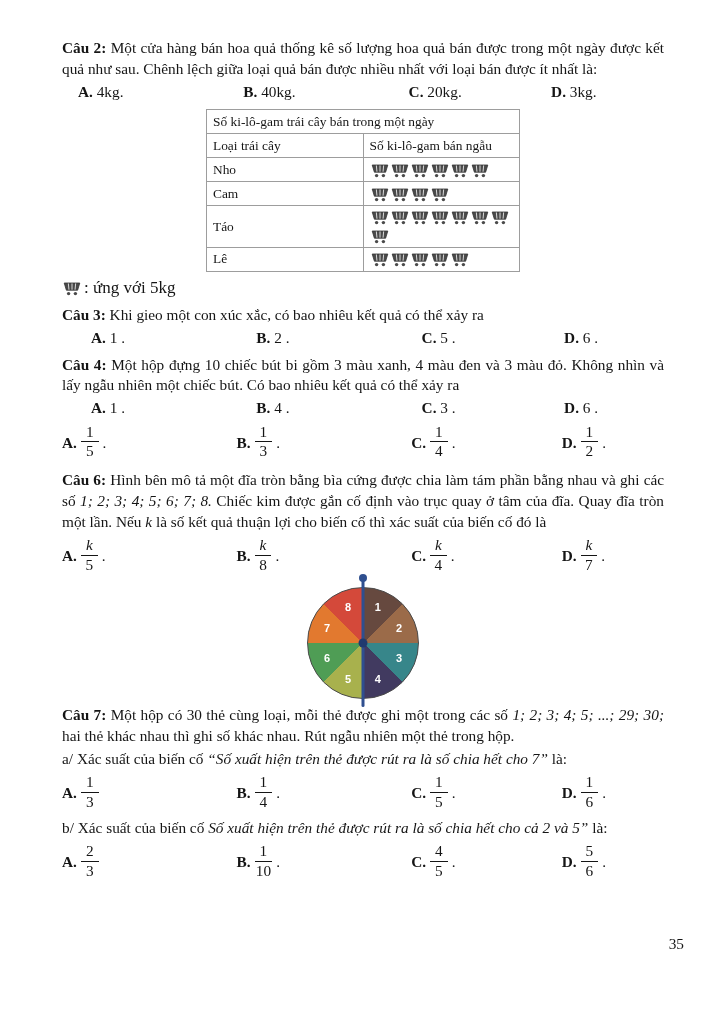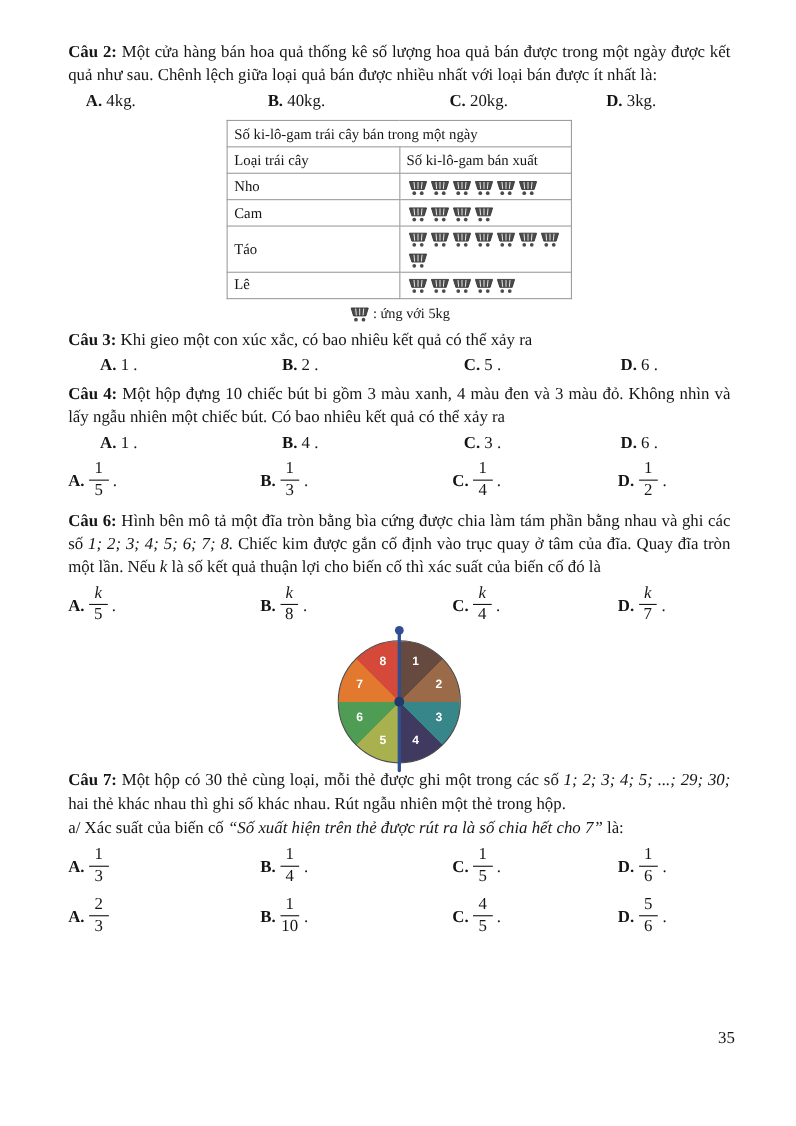--- a/index.html
+++ b/index.html
@@ -23,33 +23,33 @@
   .frac .den { display: block; padding-top: 1px; }
   .var { font-style: italic; }
 
   .table-wrap { margin: 7px 0 3px; }
   table.fruit { border-collapse: collapse; margin: 0 auto; width: 314px; font-size: 13.4px; table-layout: fixed; }
   table.fruit td { border: 1px solid #9d9d9d; padding: 2px 6px; text-align: left; vertical-align: middle; height: 24px; }
   table.fruit td:first-child { width: 94px; margin-left: 23px; }
   td.tbl-title { text-align: center; padding: 3px 4px; }
   td.cart-cell { padding: 2px 4px; }
   svg.cart { margin: 0 1px; vertical-align: middle; }
-  .legend { text-align: center; font-size: 13px; margin: 4px 0 0; }
+  .legend { font-size: 17px; margin: 4px 0 0; }
   .legend-cart svg { margin-right: 3px; }
 
   .spinner-wrap { display: flex; justify-content: center; margin: 10px 0 6px; }
   .spinner { position: relative; width: 112px; height: 112px; }
   .wheel { position: absolute; inset: 0; border-radius: 50%; border: 1px solid #4a4a4a; }
   .seg-num { position: absolute; transform: translate(-50%,-50%); color: #ffffff; font-weight: bold;
              font-size: 11px; font-family: "Liberation Sans", sans-serif; }
   .needle { position: absolute; left: 50%; top: -10px; width: 3px; height: 130px; transform: translateX(-50%); border-radius: 2px; }
   .knob { position: absolute; left: 50%; top: -13px; width: 8px; height: 8px; border-radius: 50%; transform: translateX(-50%); }
   .hub { position: absolute; left: 50%; top: 50%; width: 9px; height: 9px; border-radius: 50%; transform: translate(-50%,-50%); }
 
-  .page-num { position: absolute; right: 56px; top: 934px; font-size: 15.3px; }
+  .page-num { position: absolute; right: 40px; top: 934px; font-size: 15.3px; }
 </style>
 </head>
 <body>
 
 <div class="page">
 
   <section>
     <p class="q-text"><b class="qlabel">Câu 2:</b><span> Một cửa hàng bán hoa quả thống kê số lượng hoa quả bán được trong một ngày được kết quả như sau. Chênh lệch giữa loại quả bán được nhiều nhất với loại bán được ít nhất là:</span></p>
     <div class="opts">
       <span class="opt"><b>A.</b> <span>4kg.</span></span>
@@ -58,21 +58,21 @@
       <span class="opt"><b>D.</b> <span>3kg.</span></span>
     </div>
     <div class="table-wrap">
       <table class="fruit">
         <tbody>
             <tr>
               <td colspan="2" class="tbl-title">Số ki-lô-gam trái cây bán trong một ngày</td>
             </tr>
         <tr>
           <td>Loại trái cây</td>
-          <td>Số ki-lô-gam bán xuất</td>
+          <td>Số ki-lô-gam bán ngẫu</td>
         </tr>
         </tbody>
           <tbody>
             <tr>
               <td>Nho</td>
               <td class="cart-cell"><svg class="cart" width="18" height="14" viewBox="0 0 18 14">
                   <path d="M1.2 1 L16.8 1 L14.6 8.2 L3.4 8.2 Z" fill="#4a4a4a"></path>
                   <path d="M5.3 1 L6 8.2 M9 1 L9 8.2 M12.7 1 L12 8.2" stroke="#ffffff" stroke-width="0.8" fill="none"></path>
                   <path d="M1.2 1 L16.8 1 L14.6 8.2 L3.4 8.2 Z" fill="none" stroke="#333333" stroke-width="0.8"></path>
                   <circle cx="5.6" cy="11.6" r="1.7" fill="#4a4a4a"></circle>
@@ -295,20 +295,21 @@
     <p class="q-text"><b class="qlabel">Câu 7:</b><span> Một hộp có 30 thẻ cùng loại, mỗi thẻ được ghi một trong các số </span><span class="italic">1; 2; 3; 4; 5; ...; 29; 30;</span><span> hai thẻ khác nhau thì ghi số khác nhau. Rút ngẫu nhiên một thẻ trong hộp.</span></p>
 
     <p class="sub-line"><span>a/ </span><span>Xác suất của biến cố </span><span class="italic">“Số xuất hiện trên thẻ được rút ra là số chia hết cho 7”</span><span> là:</span></p>
     <div class="opts frac-opts">
       <span class="opt"><b>A.</b><span class="frac"><span class="num">1</span><span class="den">3</span></span><span></span></span>
       <span class="opt"><b>B.</b><span class="frac"><span class="num">1</span><span class="den">4</span></span><span>.</span></span>
       <span class="opt"><b>C.</b><span class="frac"><span class="num">1</span><span class="den">5</span></span><span>.</span></span>
       <span class="opt"><b>D.</b><span class="frac"><span class="num">1</span><span class="den">6</span></span><span>.</span></span>
     </div>
 
+    <p class="sub-line"><span>b/ </span><span>Xác suất của biến cố </span><span class="italic">Số xuất hiện trên thẻ được rút ra là số chia hết cho cả 2 và 5”</span><span> là:</span></p>
     <div class="opts frac-opts">
       <span class="opt"><b>A.</b><span class="frac"><span class="num">2</span><span class="den">3</span></span><span></span></span>
       <span class="opt"><b>B.</b><span class="frac"><span class="num">1</span><span class="den">10</span></span><span>.</span></span>
       <span class="opt"><b>C.</b><span class="frac"><span class="num">4</span><span class="den">5</span></span><span>.</span></span>
       <span class="opt"><b>D.</b><span class="frac"><span class="num">5</span><span class="den">6</span></span><span>.</span></span>
     </div>
   </section>
 
   <div class="page-num">35</div>
 </div>

